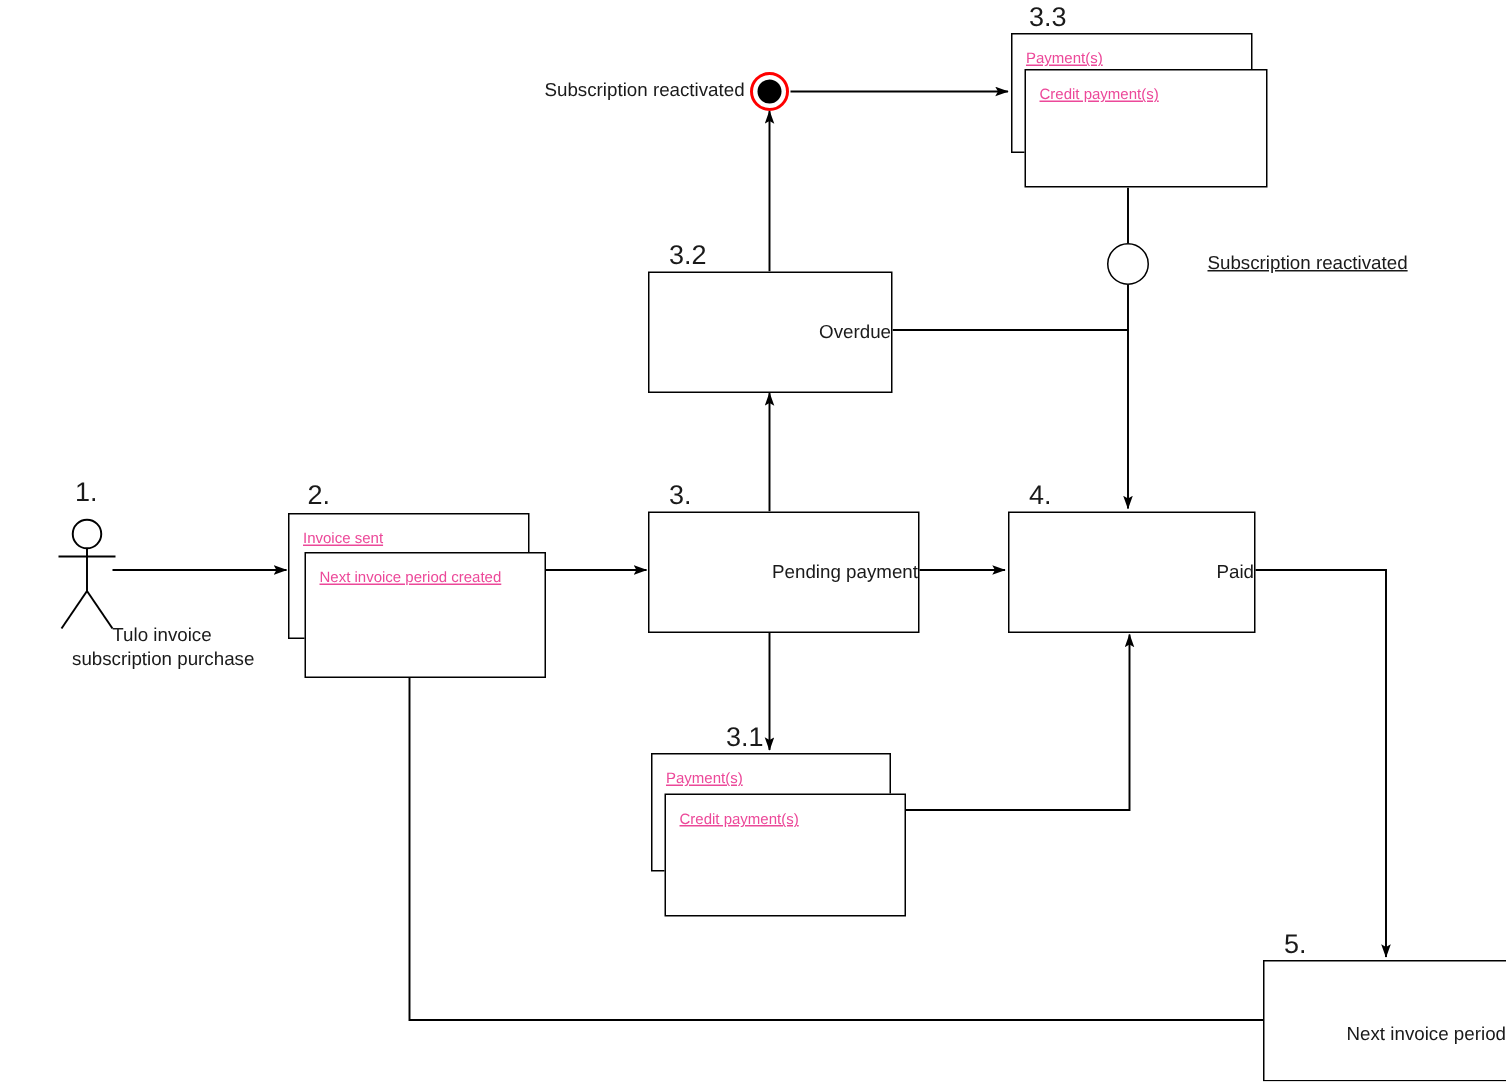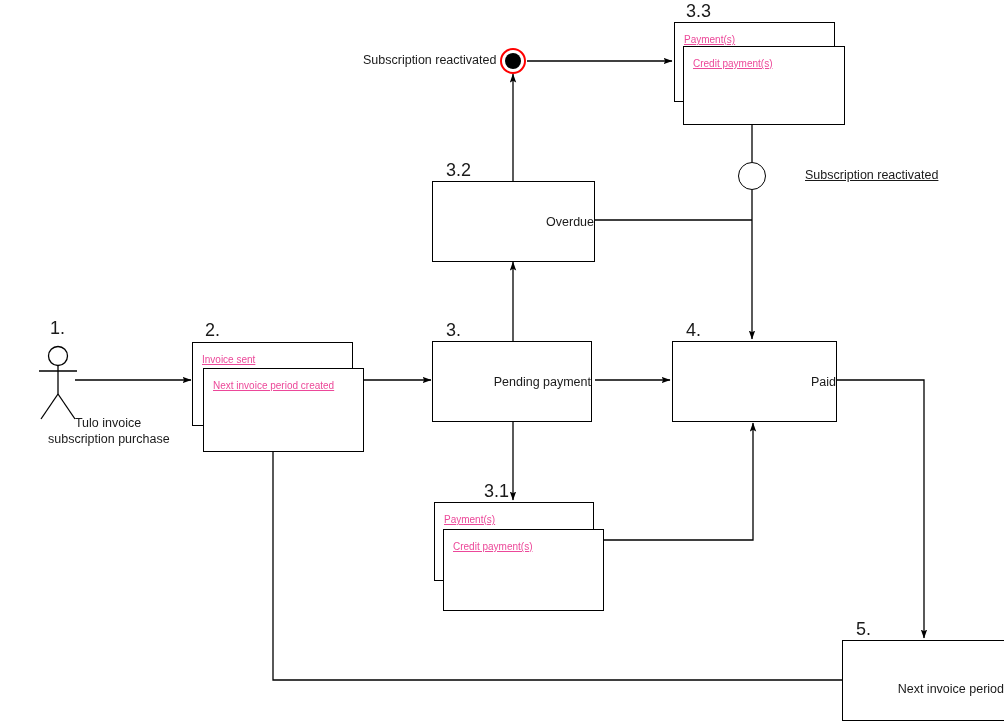--- a/index.html
+++ b/index.html
@@ -157,21 +157,21 @@
 
   <div class="num-label" style="left:205px; top:323px;">2.</div>
   <div class="node" style="left:192px; top:342px; width:161px; height:84px;">
     <div class="node-label-topleft">Invoice sent</div>
   </div>
   <div class="node" style="left:203px; top:368px; width:161px; height:84px;text-align:right;">
     <div class="node-label-topleft">Next invoice period created</div>
   </div>
 
   <div class="num-label" style="left:446px; top:323px;">3.</div>
-  <div class="node" style="left:432px; top:341px; width:160px; height:81px;">
+  <div class="node" style="left:432px; top:341px; width:181px; height:81px;">
     <div class="node-label-center">Pending payment</div>
   </div>
 
   <div class="num-label" style="left:458px; top:484px;margin-left:26px;">3.1</div>
   <div class="node" style="left:434px; top:502px; width:160px; height:79px;">
     <div class="node-label-topleft">Payment(s)</div>
   </div>
   <div class="node" style="left:443px; top:529px; width:161px; height:82px;">
     <div class="node-label-topleft">Credit payment(s)</div>
   </div>

